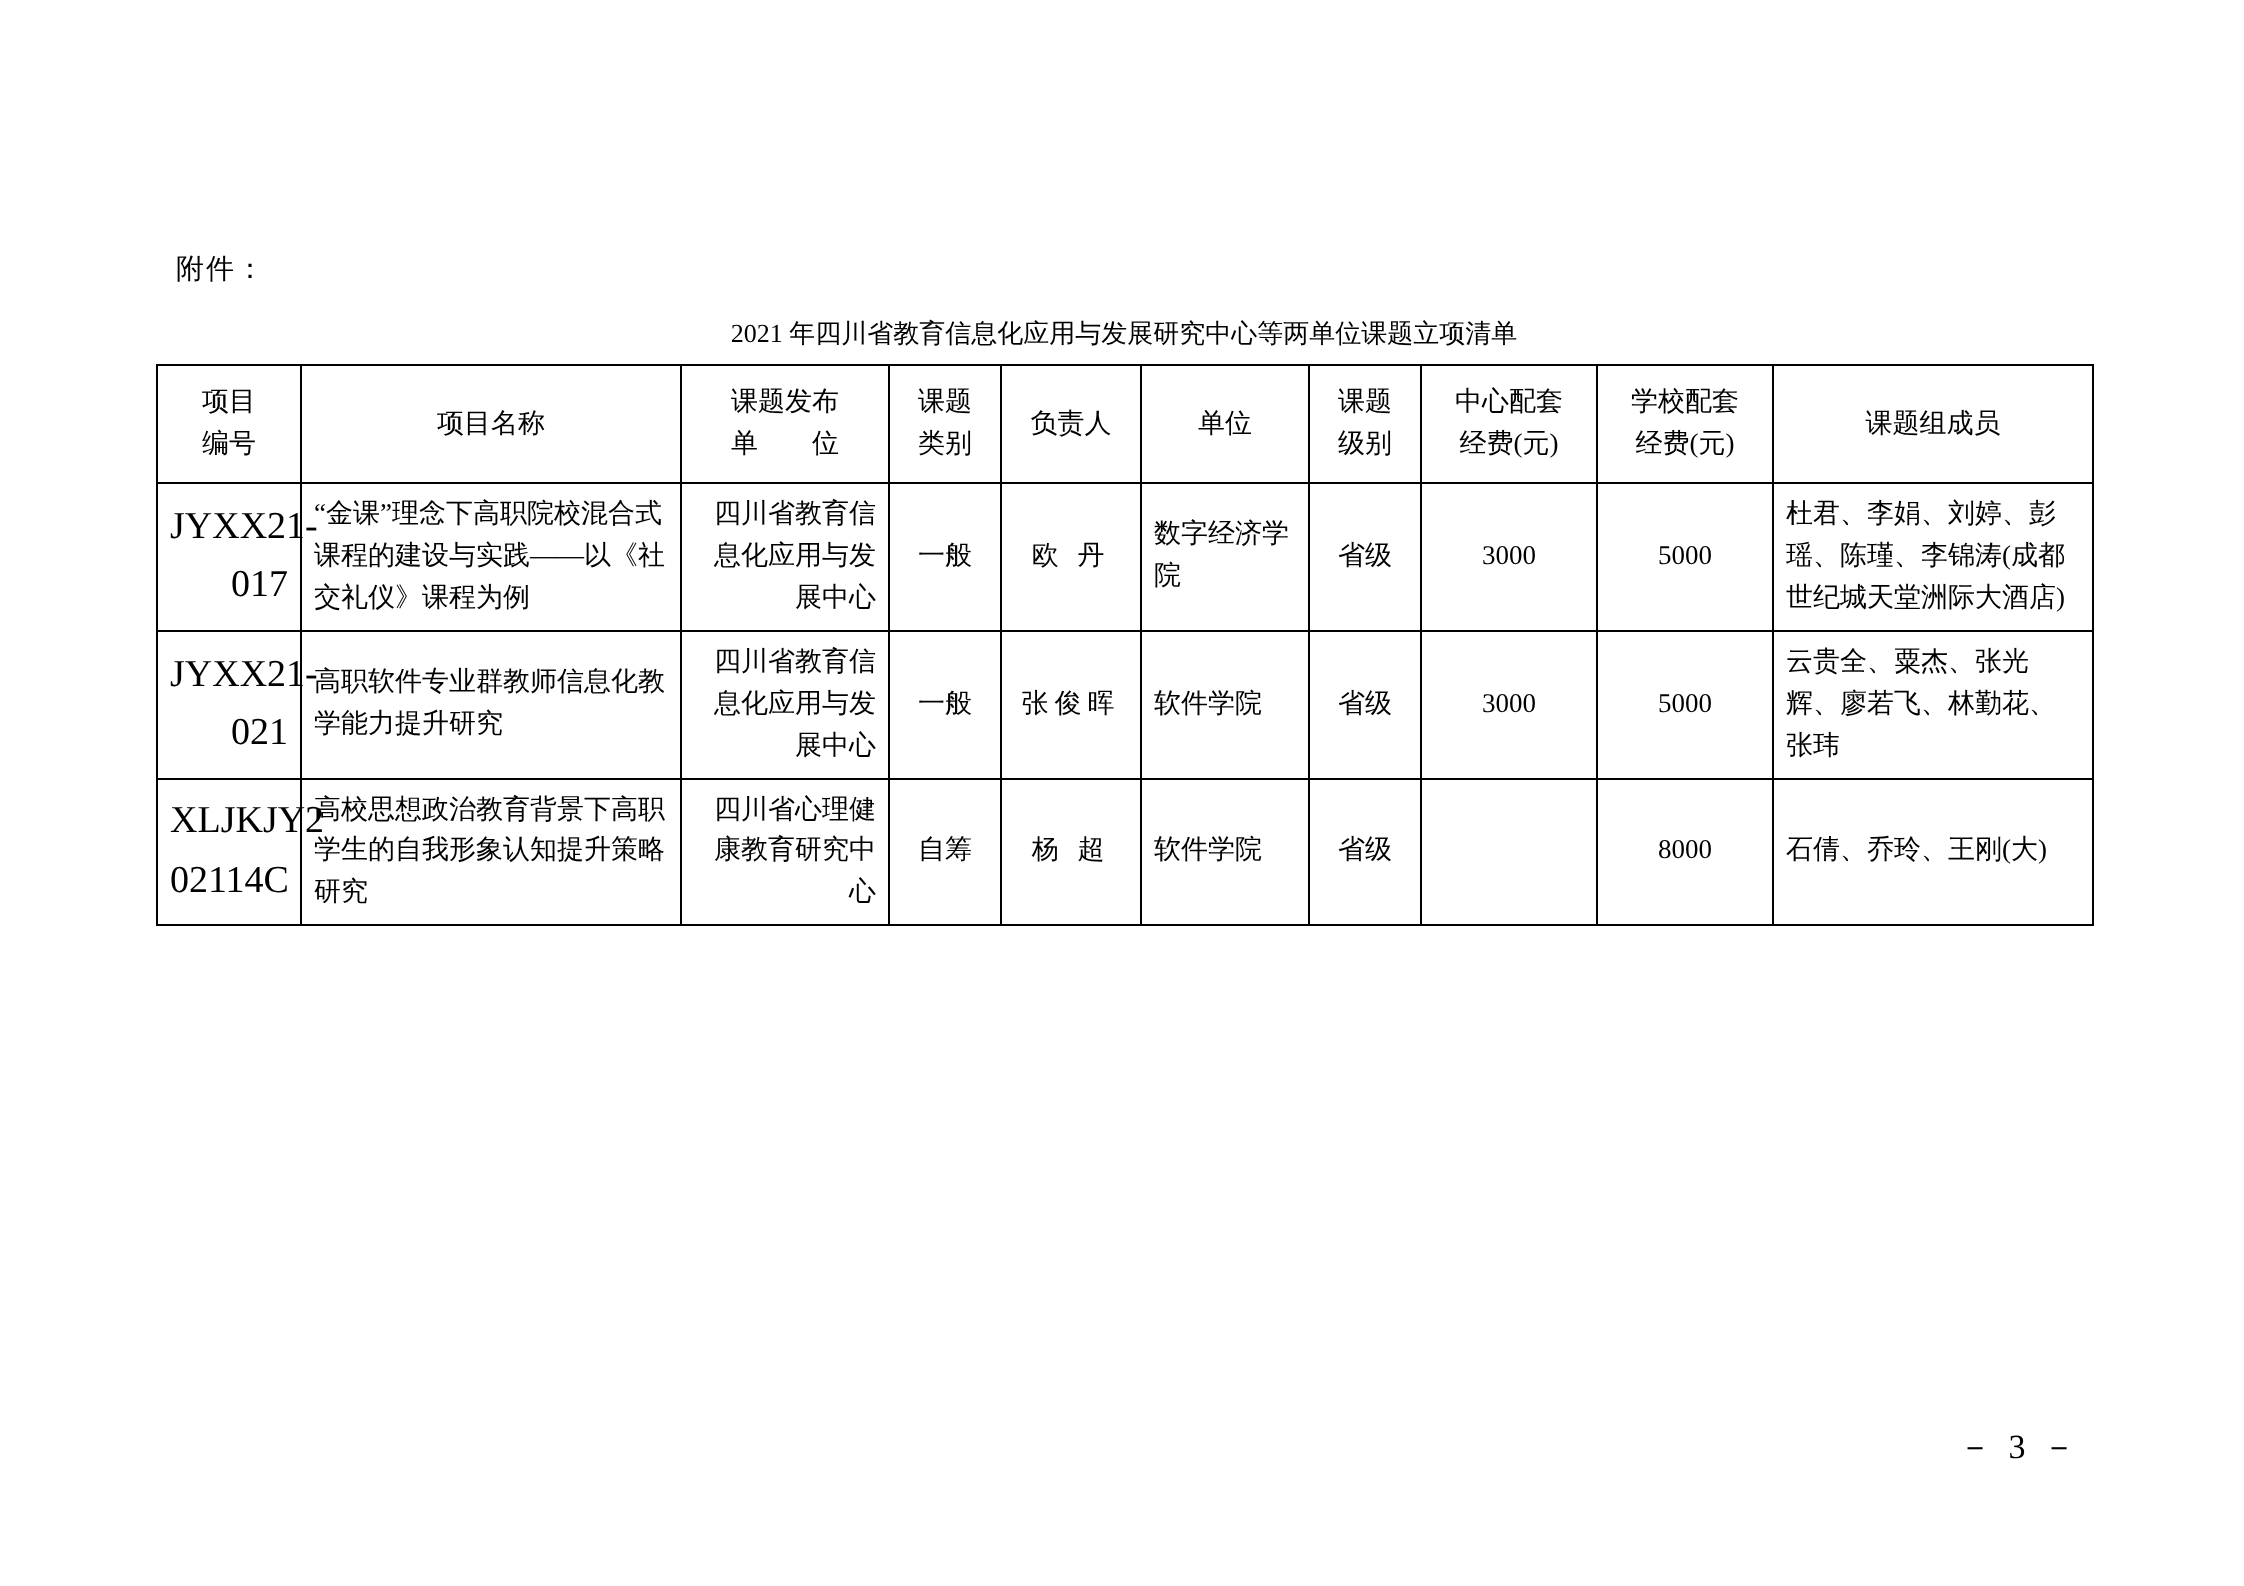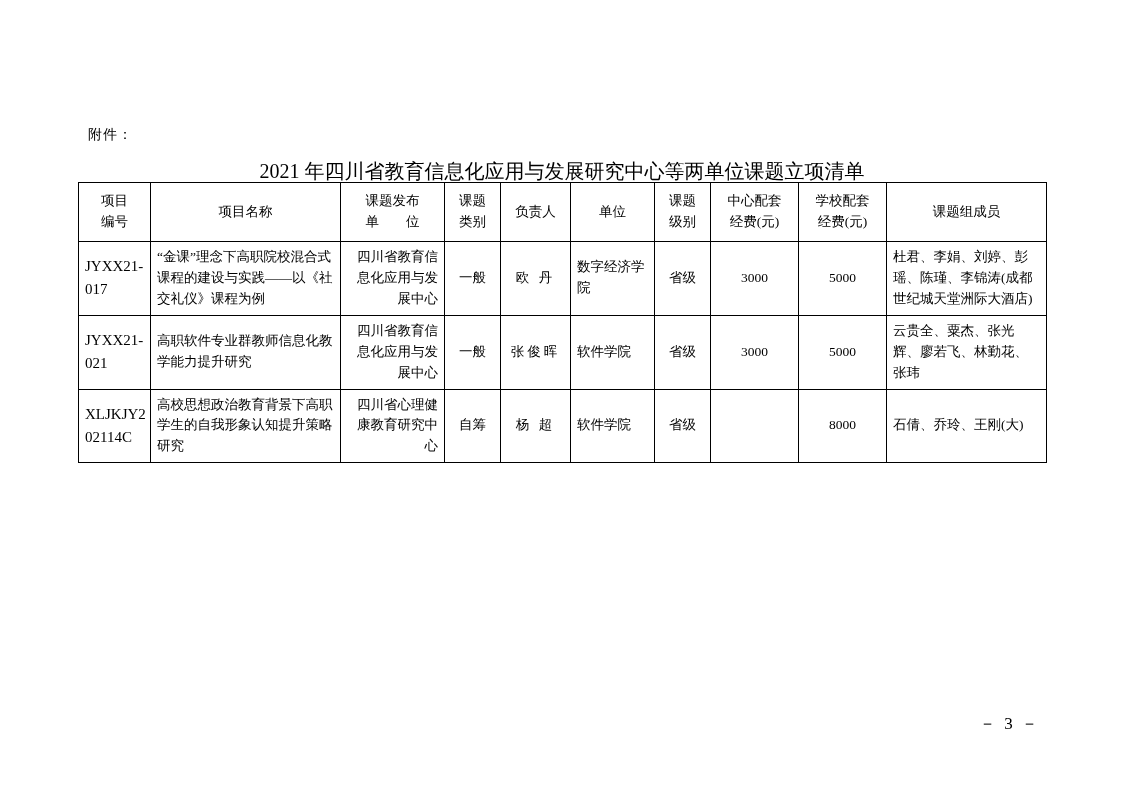--- a/index.html
+++ b/index.html
@@ -29,21 +29,21 @@
     font-size: 14px;
     letter-spacing: 1px;
     font-family: "Liberation Serif", serif;
   }
   .doc-title {
     position: absolute;
     left: 78px;
     top: 158px;
     width: 968px;
     text-align: center;
-    font-size: 20px;
+    font-size: 13px;
     font-family: "Liberation Serif", serif;
   }
   table.main-table {
     position: absolute;
     left: 78px;
     top: 182px;
     width: 968px;
     border-collapse: collapse;
     table-layout: fixed;
     font-size: 13.5px;
@@ -55,21 +55,21 @@
     vertical-align: middle;
     font-weight: normal;
     line-height: 1.55;
     font-family: "Liberation Serif", serif;
   }
   th.hdr {
     text-align: center;
     font-size: 13.5px;
     height: 48px;
   }
-  .cell-id { text-align: left; font-size: 15px; }
+  .cell-id { text-align: right; font-size: 19px; }
   .cell-name { text-align: left; font-size: 13.5px; }
   .cell-org { text-align: right; font-size: 13.5px; }
   .cell-type { text-align: center; font-size: 13.5px; }
   .cell-person { text-align: center; font-size: 13.5px; letter-spacing: 3px; }
   .cell-unit { font-size: 13.5px; }
   .cell-level { text-align: center; font-size: 13.5px; }
   .cell-fund { text-align: center; font-size: 13.5px; }
   .cell-members { text-align: left; font-size: 13.5px; }
   .page-number {
     position: absolute;

